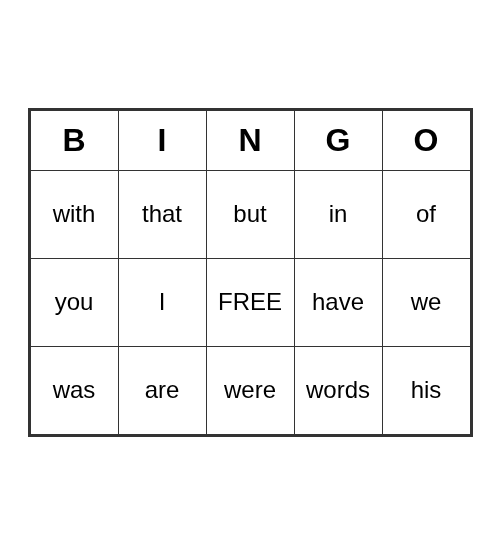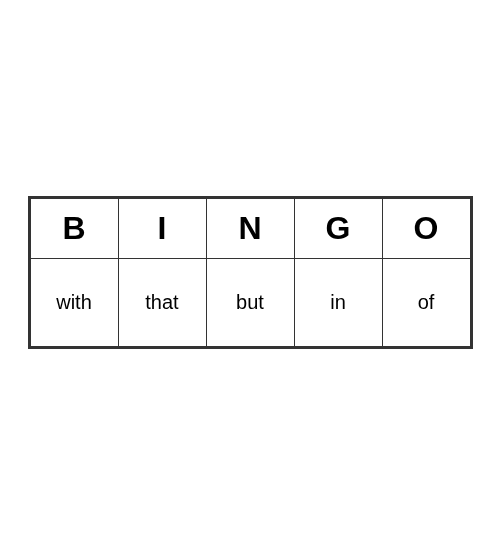--- a/index.html
+++ b/index.html
@@ -27,21 +27,21 @@
       border-collapse: collapse;
     }
 
     .bingo-table td,
     .bingo-table th {
       width: 88px;
       height: 88px;
       border: 1.5px solid #333;
       text-align: center;
       vertical-align: middle;
-      font-size: 20px;
+      font-size: 24px;
     }
 
     .bingo-table th {
       height: 60px;
       font-size: 32px;
       font-weight: bold;
       border: 1.5px solid #333;
     }
   </style>
 </head>
@@ -61,15 +61,29 @@
     </thead>
     <tbody>
 
     <tr>
           <td>with</td>
           <td>that</td>
           <td>but</td>
           <td>in</td>
           <td>of</td>
         </tr>
+        <tr>
+          <td>you</td>
+          <td>I</td>
+          <td>FREE</td>
+          <td>have</td>
+          <td>we</td>
+        </tr>
+        <tr>
+          <td>was</td>
+          <td>are</td>
+          <td>were</td>
+          <td>words</td>
+          <td>his</td>
+        </tr>
       </tbody>
   </table>
 </div>
 
 </body></html>

